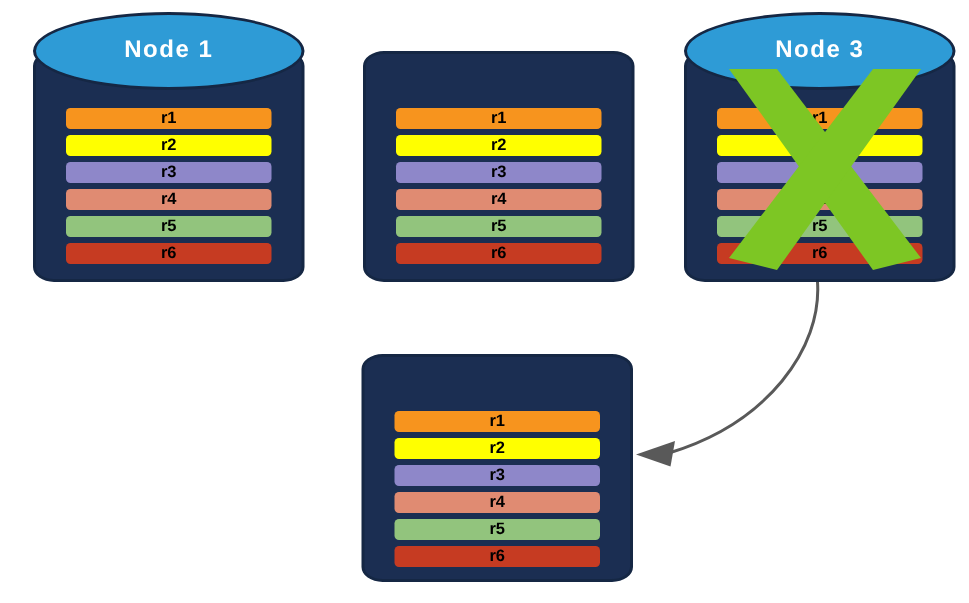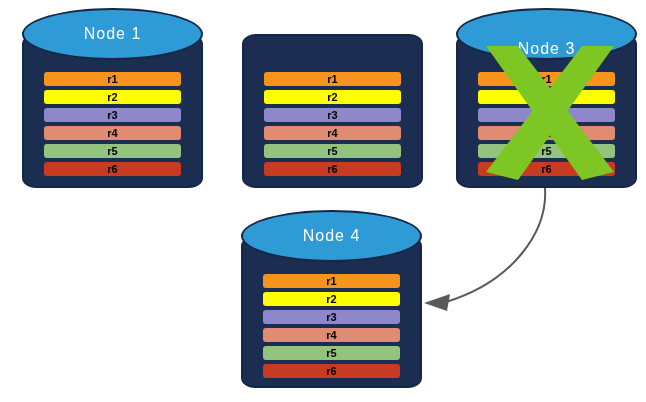--- a/index.html
+++ b/index.html
@@ -24,21 +24,21 @@
   .cyl-top{
     position:absolute;left:0;right:0;
     background:#2E9BD6;
     border:2px solid #152744;
     border-radius:50%;
     box-sizing:border-box;
     display:flex;align-items:center;justify-content:center;
   }
   .node-label{
     color:#ffffff;
-    font-weight:normal;
+    font-weight:bold;
     font-size:16px;
     letter-spacing:1px;
     white-space:nowrap;
     user-select:none;
   }
   .rows{position:absolute;left:0;right:0;top:0;}
   .row{
     height:14px;
     border-radius:3px;
     margin-bottom:4px;
@@ -110,21 +110,21 @@
         <span class="row-label">r5</span>
       </div>
       <div class="row" style="background:#C63B22;">
         <span class="row-label">r6</span>
       </div>
     </div>
   </div>
 
   <div class="node" id="node-3" style="left:456px;top:8px;width:181px;height:180px;">
     <div class="cyl-body" style="top:26px;height:154px;"></div>
-    <div class="cyl-top" style="top:0px;height:52px;align-items:flex-end;">
+    <div class="cyl-top" style="top:0px;height:52px;">
       <span class="node-label">Node  3</span>
     </div>
     <div class="rows" style="top:64px;padding:0 22px;box-sizing:border-box;">
       <div class="row" style="background:#F7941E;">
         <span class="row-label">r1</span>
       </div>
       <div class="row" style="background:#FFFF00;">
         <span class="row-label">r2</span>
       </div>
       <div class="row" style="background:#8E87C9;">
@@ -144,23 +144,20 @@
     <svg class="xmark" style="left:26px;top:36px;" width="136" height="138" viewBox="0 0 136 138">
       <g fill="#7DC624">
         <polygon points="4,2 36,2 132,128 100,136"></polygon>
         <polygon points="132,2 100,2 4,128 36,136"></polygon>
       </g>
     </svg>
   </div>
 
   <div class="node" id="node-4" style="left:241px;top:210px;width:181px;height:178px;">
     <div class="cyl-body" style="top:26px;height:152px;"></div>
-    <div class="cyl-top" style="top:0px;height:52px;">
-      <span class="node-label">Node  4</span>
-    </div>
     <div class="rows" style="top:64px;padding:0 22px;box-sizing:border-box;">
       <div class="row" style="background:#F7941E;">
         <span class="row-label">r1</span>
       </div>
       <div class="row" style="background:#FFFF00;">
         <span class="row-label">r2</span>
       </div>
       <div class="row" style="background:#8E87C9;">
         <span class="row-label">r3</span>
       </div>

